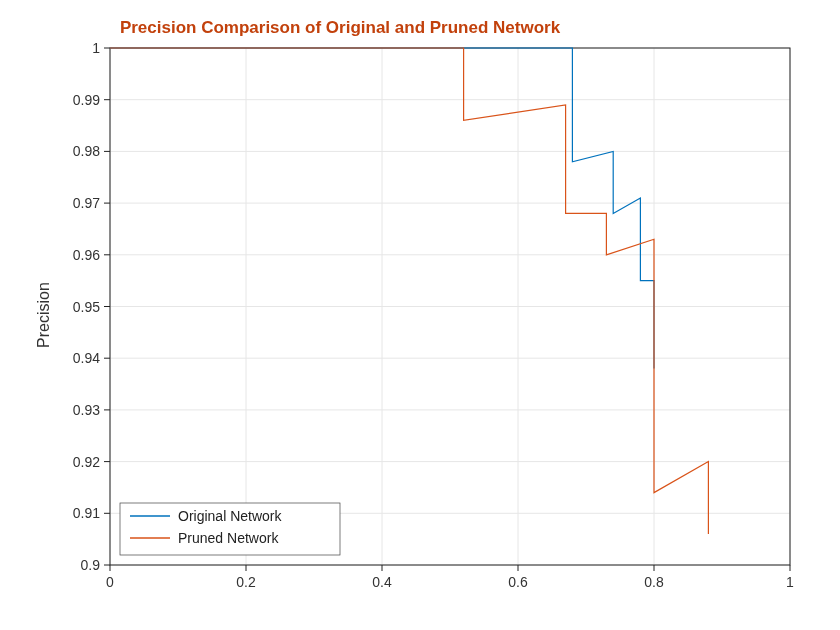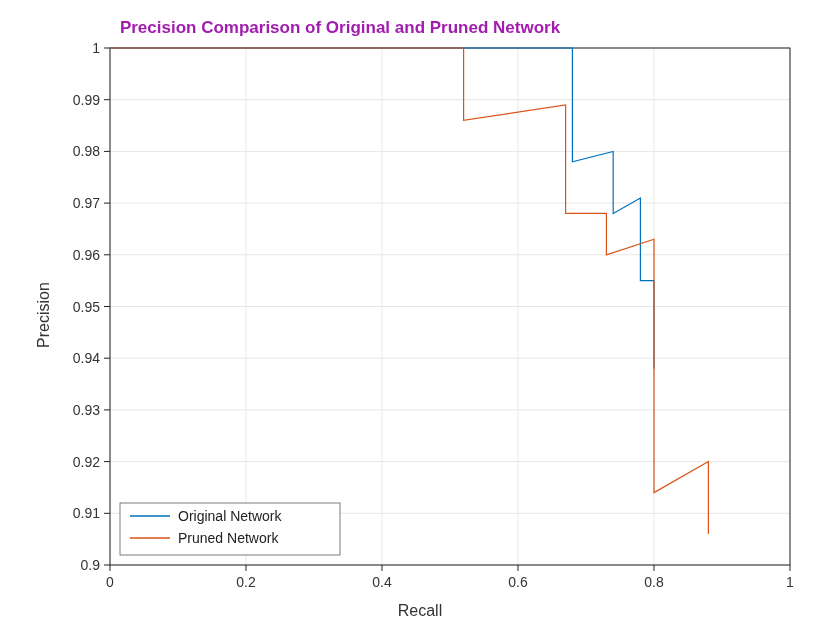--- a/index.html
+++ b/index.html
@@ -17,21 +17,21 @@
     background: #fff;
   }
   .title {
     position: absolute;
     left: 0;
     width: 680px;
     top: 18px;
     text-align: center;
     font-weight: bold;
     font-size: 17px;
-    color: #a21caf;
+    color: #c2410c;
   }
   .ylabel {
     position: absolute;
     left: 34px;
     top: 0;
     height: 630px;
     width: 20px;
     display: flex;
     align-items: center;
     justify-content: center;
@@ -73,21 +73,20 @@
   }
 </style>
 </head>
 <body>
 
 <div class="figure">
   <div class="title">Precision Comparison of Original and Pruned Network</div>
   <div class="ylabel">
       <span>Precision</span>
     </div>
-  <div class="xlabel">Recall</div>
 
   <svg class="plot" width="840" height="630">
 
     <g id="plot-area">
         <line x1="110" x2="110" y1="48" y2="565" stroke="#e6e6e6" stroke-width="1"></line>
         <line x1="246" x2="246" y1="48" y2="565" stroke="#e6e6e6" stroke-width="1"></line>
         <line x1="382" x2="382" y1="48" y2="565" stroke="#e6e6e6" stroke-width="1"></line>
         <line x1="518" x2="518" y1="48" y2="565" stroke="#e6e6e6" stroke-width="1"></line>
         <line x1="654" x2="654" y1="48" y2="565" stroke="#e6e6e6" stroke-width="1"></line>
         <line x1="790" x2="790" y1="48" y2="565" stroke="#e6e6e6" stroke-width="1"></line>

